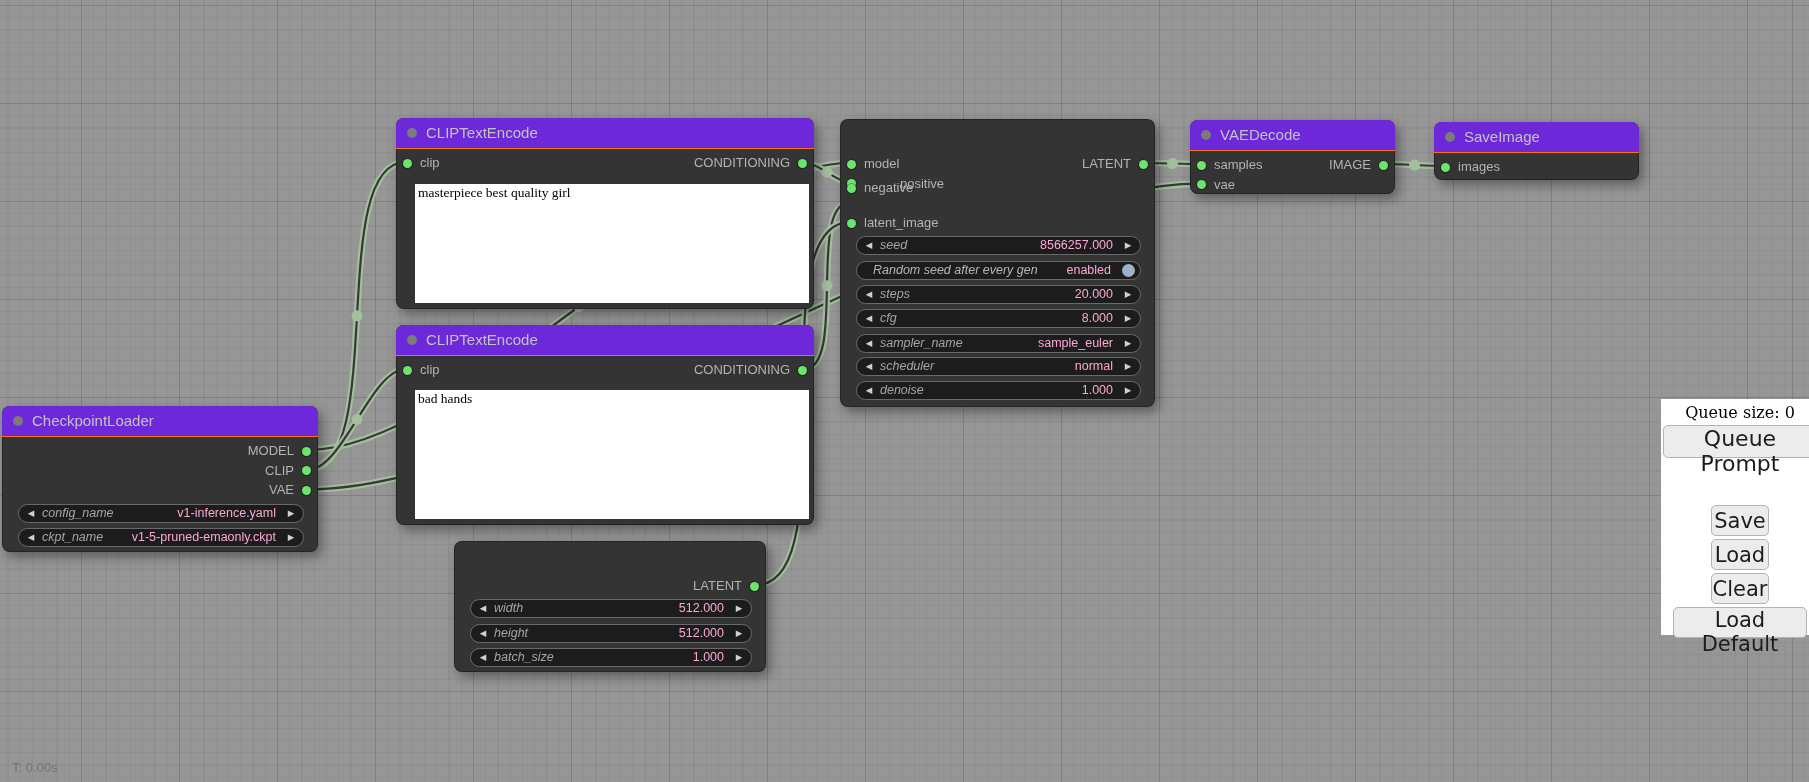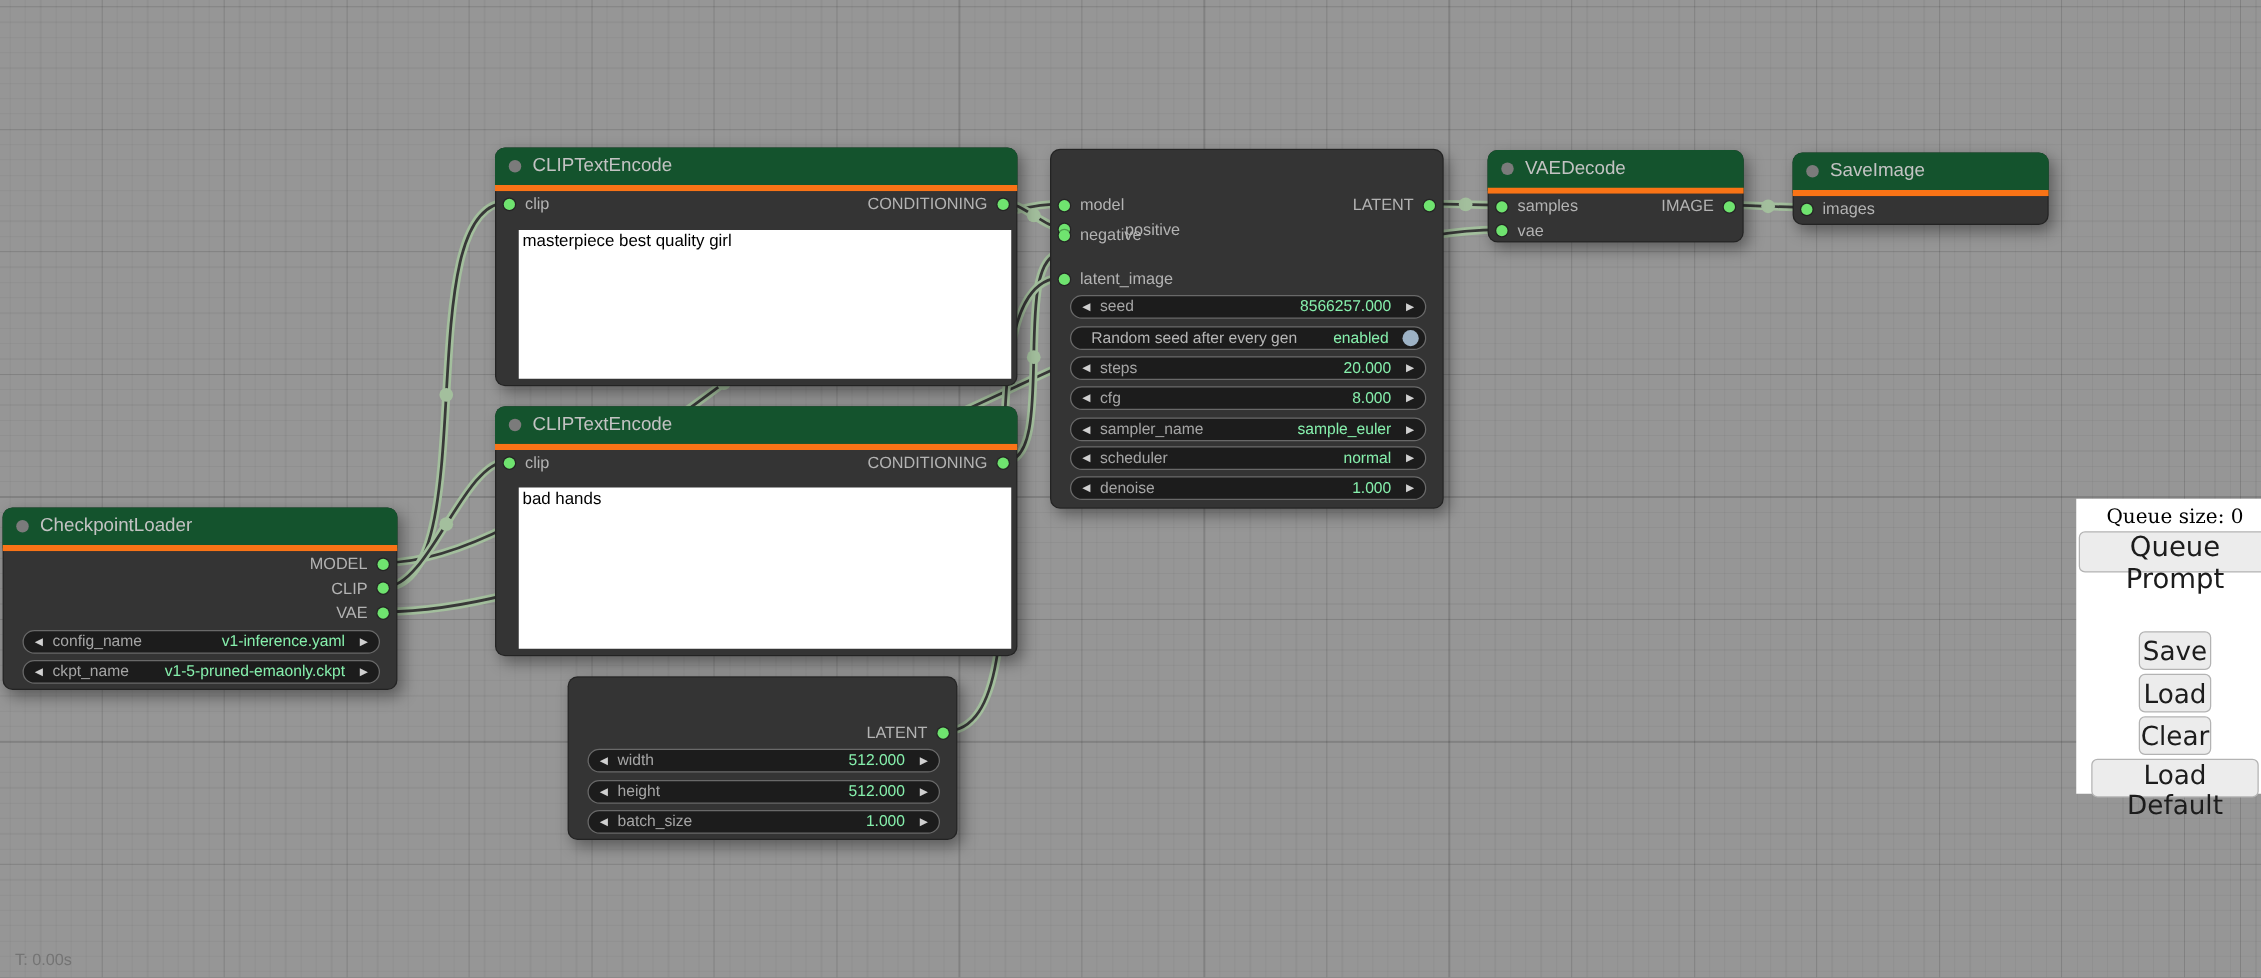--- a/index.html
+++ b/index.html
@@ -9,45 +9,45 @@
       repeating-linear-gradient(to right, rgba(0,0,0,0.10) 0 1px, transparent 1px 98px),
       repeating-linear-gradient(to bottom, rgba(0,0,0,0.10) 0 1px, transparent 1px 98px),
       repeating-linear-gradient(to right, rgba(0,0,0,0.04) 0 1px, transparent 1px 12.25px),
       repeating-linear-gradient(to bottom, rgba(0,0,0,0.04) 0 1px, transparent 1px 12.25px);
     background-position:-17px 5px,-17px 5px,-17px 5px,-17px 5px;
     font-family:"Liberation Sans",sans-serif;}
   #links{position:absolute;left:0;top:0;}
   
   .node{position:absolute;background:#343434;border:1px solid rgba(22,22,22,.55);
     border-radius:8px;box-shadow:4px 5px 12px rgba(0,0,0,.38);box-sizing:border-box;}
-  .ntitle{position:absolute;left:-1px;top:-1px;right:-1px;height:30px;background:#14532d;
-    border-radius:8px 8px 0 0;border-bottom:5px solid #f97316;}
+  .ntitle{position:absolute;left:-1px;top:-1px;right:-1px;height:30px;background:#6d28d9;
+    border-radius:8px 8px 0 0;border-bottom:1px solid #f97316;}
   .ndot{position:absolute;left:11px;top:10px;width:10px;height:10px;border-radius:50%;background:#7b7b7b;}
   .ntext{position:absolute;left:30px;top:0;line-height:30px;font-size:15px;color:#c3c3c3;white-space:nowrap;}
   .slot{position:absolute;height:18px;line-height:18px;font-size:13px;color:#b3b3b3;white-space:nowrap;}
   .slot.in{left:0;}
   .slot.out{right:0;text-align:center;}
   .sdot{position:absolute;top:4.5px;width:9px;height:9px;border-radius:50%;
     background:#6fe36f;box-shadow:0 0 0 1px rgba(0,0,0,.30);}
   .slot.in  .sdot{left:6px;}
   .slot.out .sdot{right:6px;}
   .slot.in  .slabel{margin-left:23px;}
   .slot.out .slabel{margin-right:23px;}
   .widget{position:absolute;height:17px;background:#1c1c1c;border:1px solid #696969;
     border-radius:9.5px;font-size:12.5px;line-height:17px;box-sizing:content-box;}
   .arr{position:absolute;top:0;width:12px;text-align:center;color:#d0d0d0;
     font-size:8.5px;line-height:17px;cursor:pointer;}
   .arr.l{left:6px;}  .arr.r{right:6px;}
-  .wl{position:absolute;left:23px;color:#a5a5a5;white-space:nowrap;}
-  .wv{position:absolute;right:27px;color:#86efac;white-space:nowrap;}
+  .wl{position:absolute;left:23px;color:#a5a5a5;white-space:nowrap;font-style:italic;}
+  .wv{position:absolute;right:27px;color:#f9a8d4;white-space:nowrap;}
   .widget.toggle .wl{left:16px;color:#b6b6b6;}
   .widget.toggle .wv{right:29px;}
   .tdot{position:absolute;right:5px;top:2px;width:13px;height:13px;border-radius:50%;background:#9db2c5;}
   textarea.prompt{position:absolute;background:#ffffff;color:#000;border:none;resize:none;
-    font-family:Liberation Sans, sans-serif;font-size:13.5px;line-height:1.25;
+    font-family:Liberation Serif, serif;font-size:13.5px;line-height:1.25;
     padding:1px 3px;box-sizing:border-box;outline:none;overflow:hidden;}
   
   #menu{position:absolute;left:1661px;top:399px;width:158px;height:236px;background:#ffffff;}
   #queue-size{margin-top:4px;text-align:center;font-family:"DejaVu Serif",serif;font-size:16px;color:#000;}
   .menu-btn{display:block;font-family:"DejaVu Sans",sans-serif;background:#ececec;
     border:1px solid #b3b3b3;border-radius:5px;color:#1c1c1c;cursor:pointer;padding:0;}
   #btn-queue{width:154px;height:33px;margin:3px auto 0;font-size:22px;}
   #btn-save{width:58px;height:31px;margin:47px auto 0;font-size:21px;}
   #btn-load,#btn-clear{width:58px;height:31px;margin:3px auto 0;font-size:21px;}
   #btn-loaddef{width:134px;height:31px;margin:3px auto 0;font-size:21px;}

